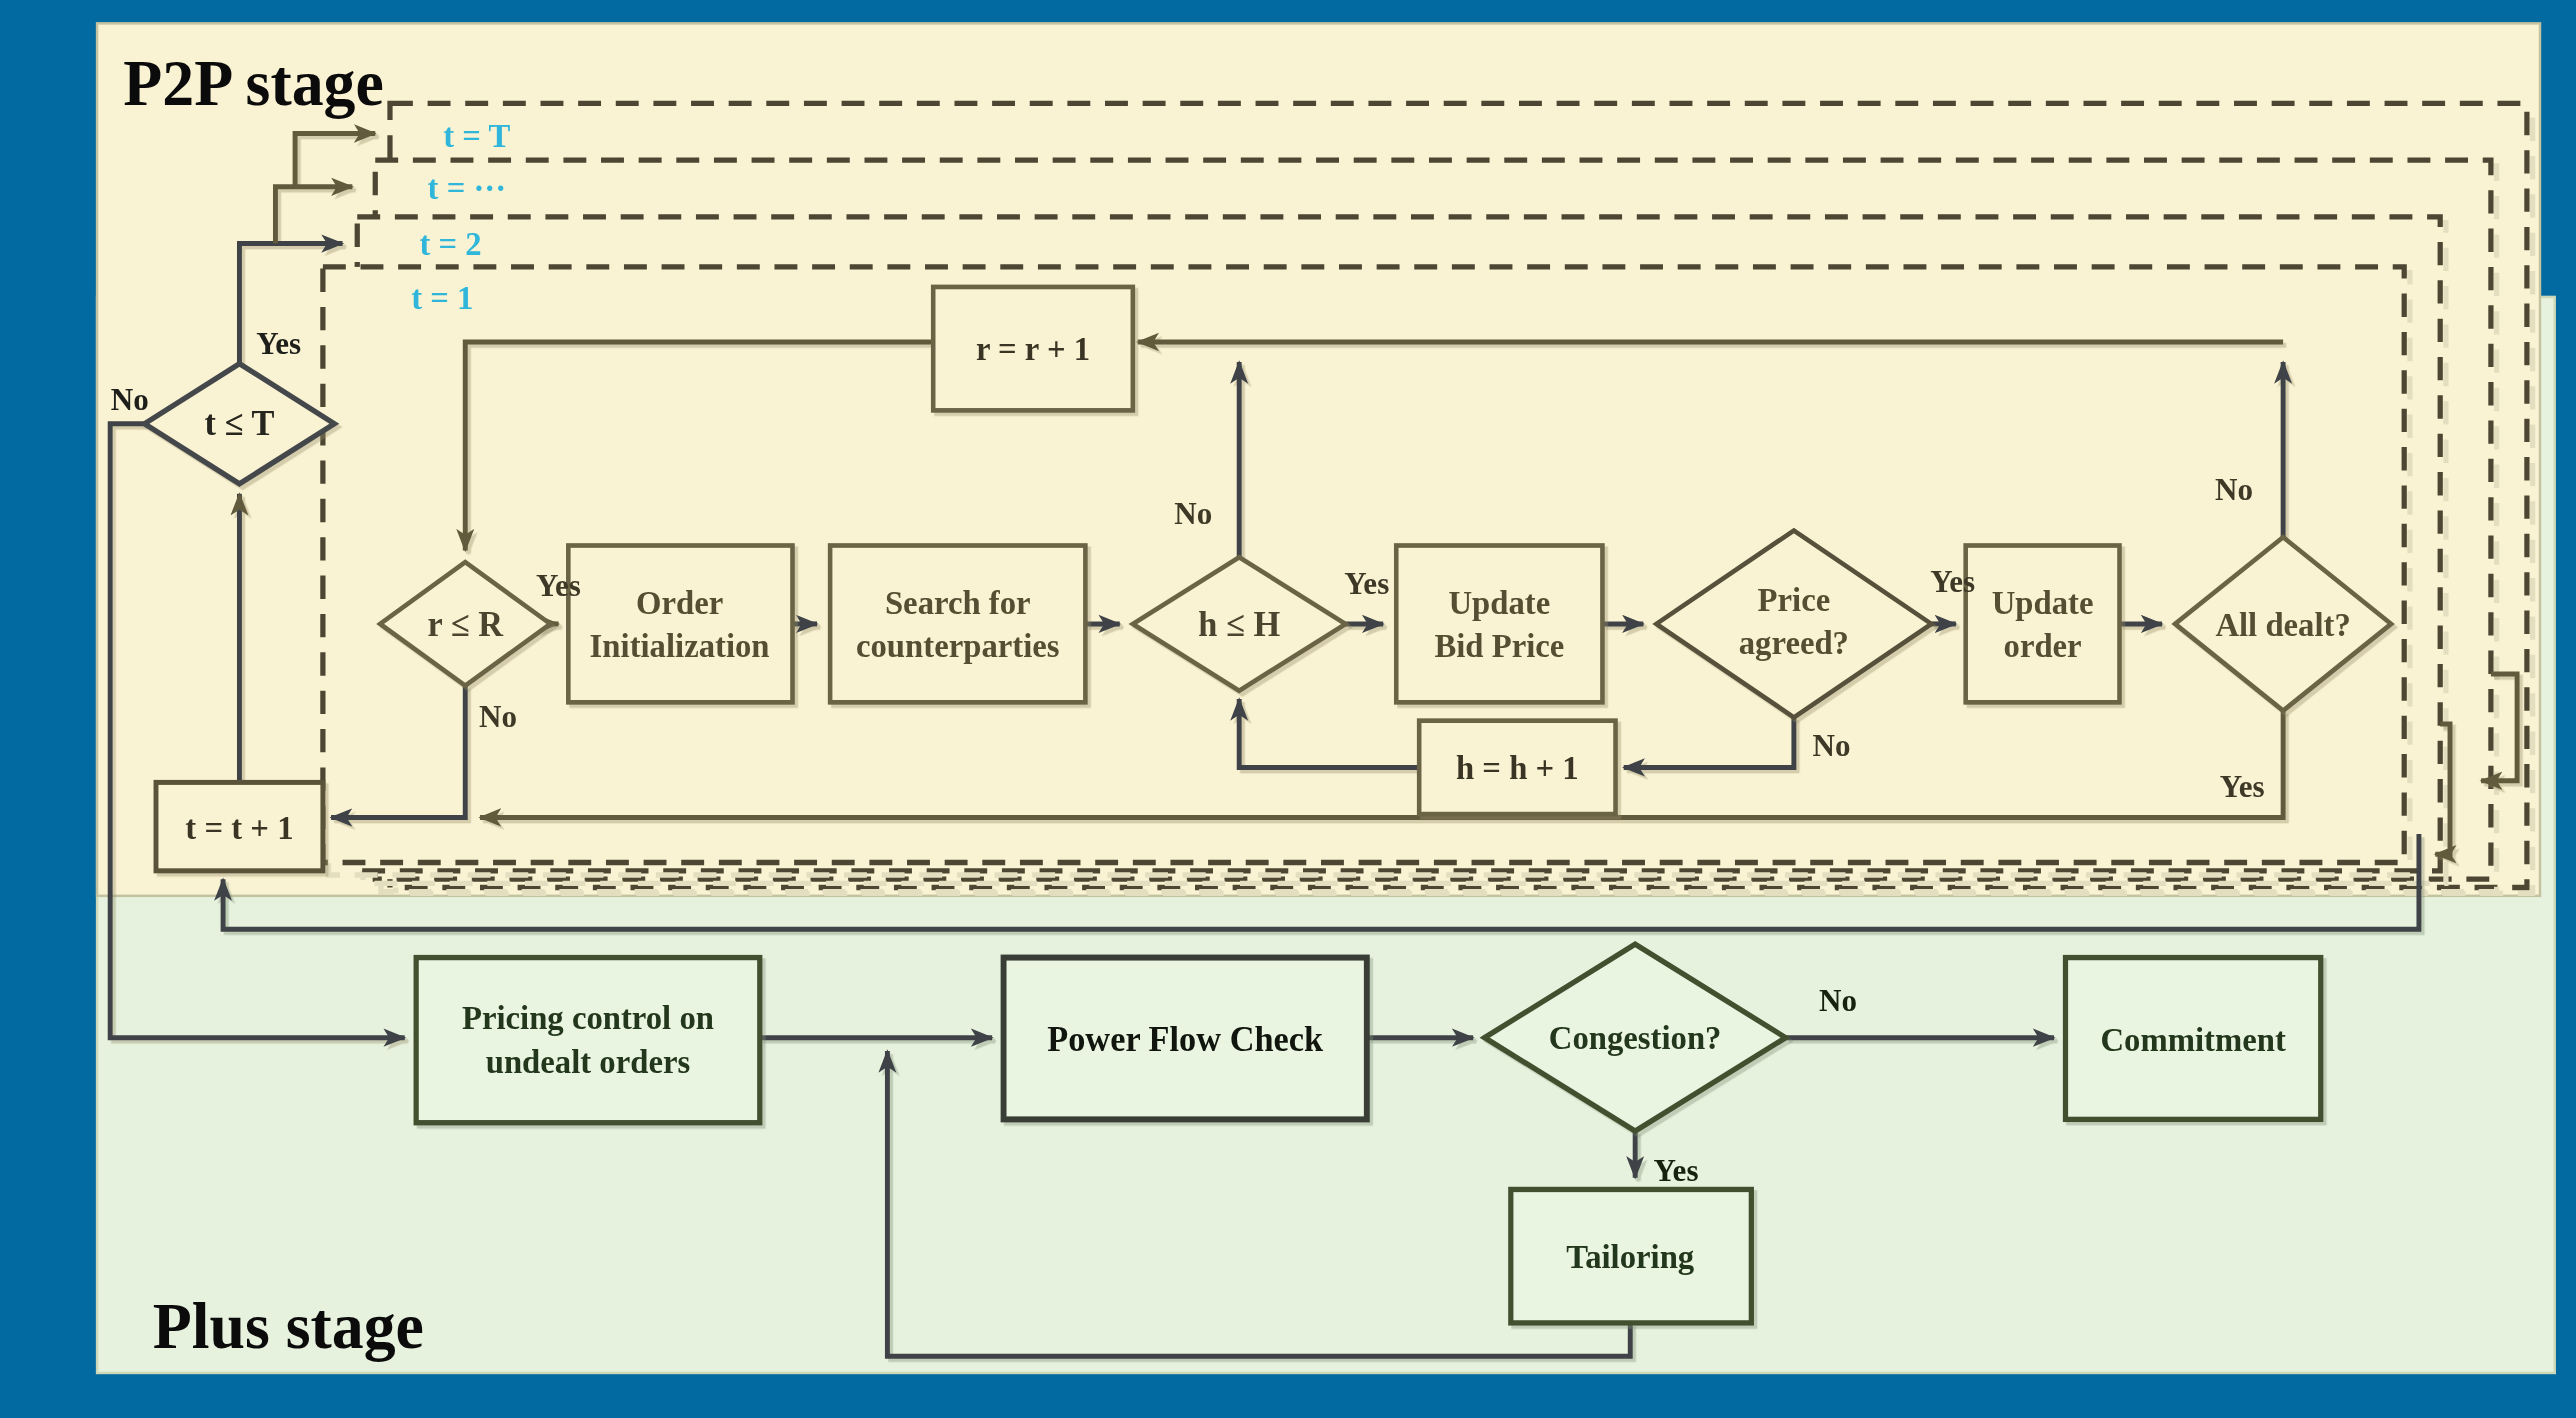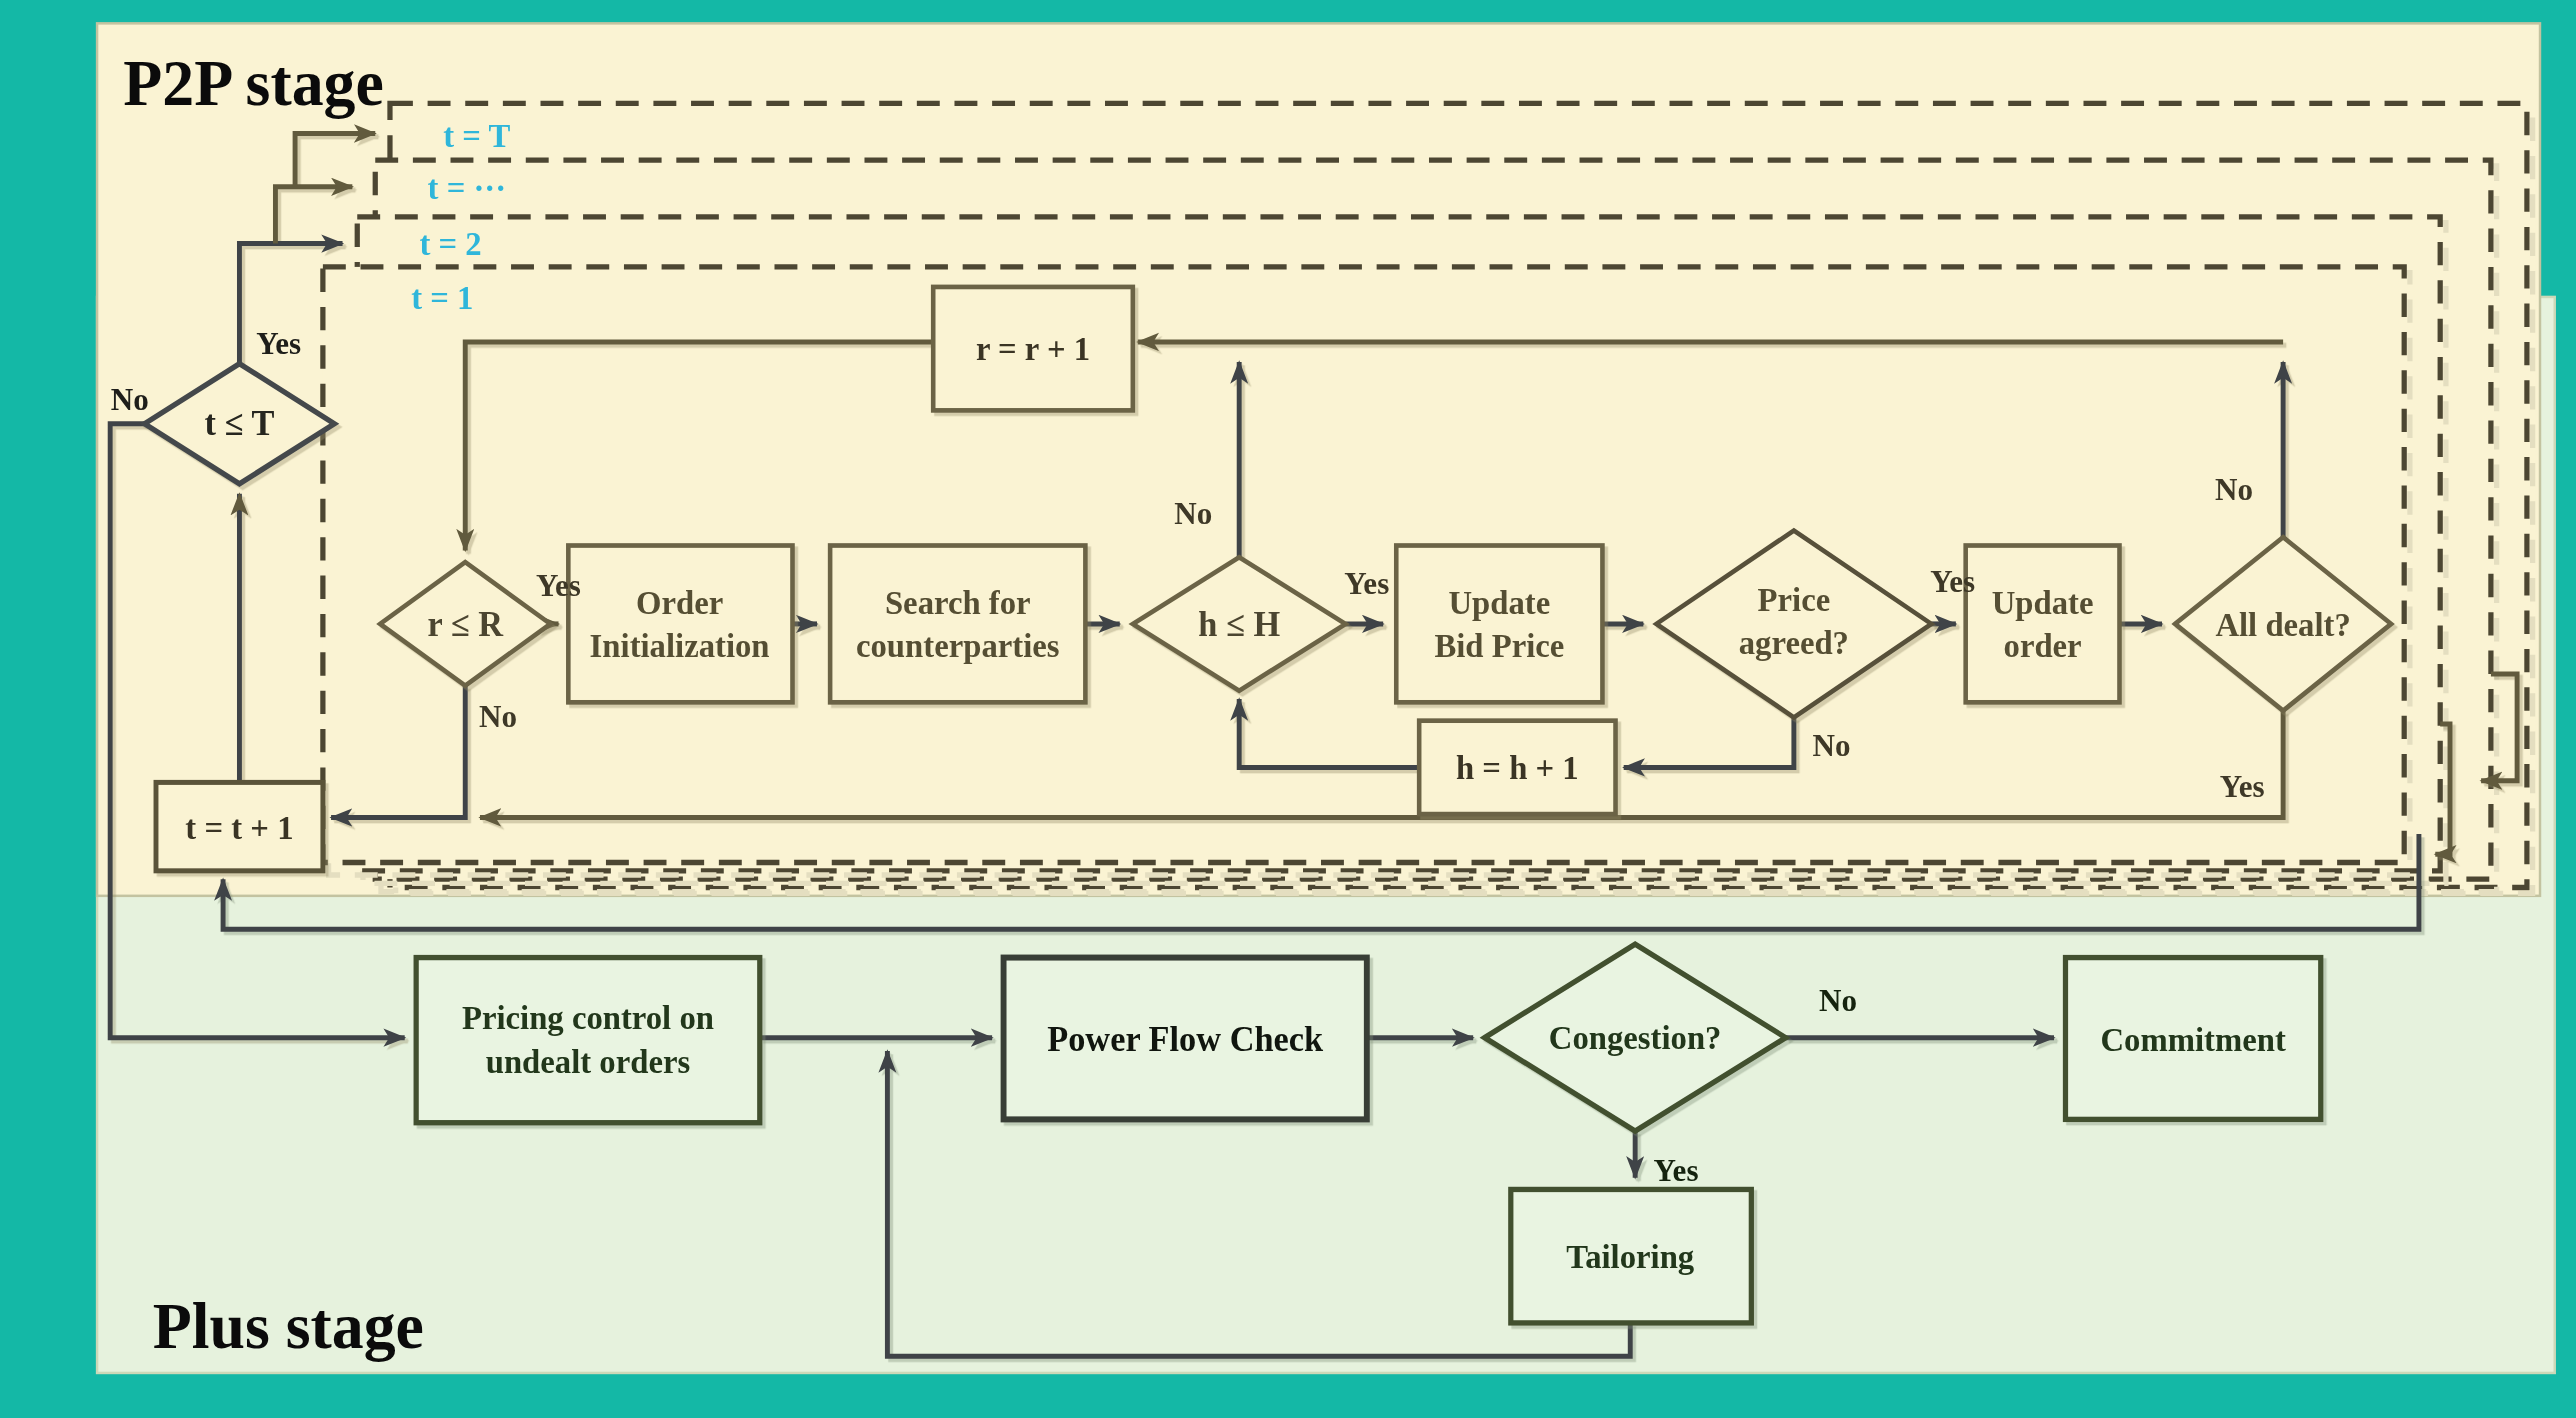--- a/index.html
+++ b/index.html
@@ -1,16 +1,16 @@
 <!DOCTYPE html>
 <html style="font-size:10.4px"><head>
 <meta charset="utf-8">
 <style>
   html,body{margin:0;padding:0;background:#ffffff;width:100%;height:100%;}
-  .canvas{position:fixed;inset:0;background:#14b8a6;padding-left:48px;}
+  .canvas{position:fixed;inset:0;background:#0369a1;padding-left:48px;}
   svg{display:block;width:100%;height:100%;}
   text{font-family:"Liberation Serif","DejaVu Serif",serif;}
   .stage-title{font-size:39px;font-weight:700;fill:#0b0b0b;}
   .session-label{font-size:20px;font-weight:700;fill:#2fb6da;text-anchor:middle;}
   .node-label{font-size:20px;font-weight:600;fill:#554e33;text-anchor:middle;}
   .eq-label{font-size:20px;font-weight:700;fill:#3a3424;text-anchor:middle;}
   .diamond-label{font-size:21px;font-weight:700;fill:#4b4530;text-anchor:middle;}
   .yn{font-size:19px;font-weight:700;fill:#3e3827;text-anchor:middle;}
   .yn-dark{fill:#1e1e1a;}
   .green-label{font-size:20px;font-weight:700;fill:#22371b;text-anchor:middle;}

